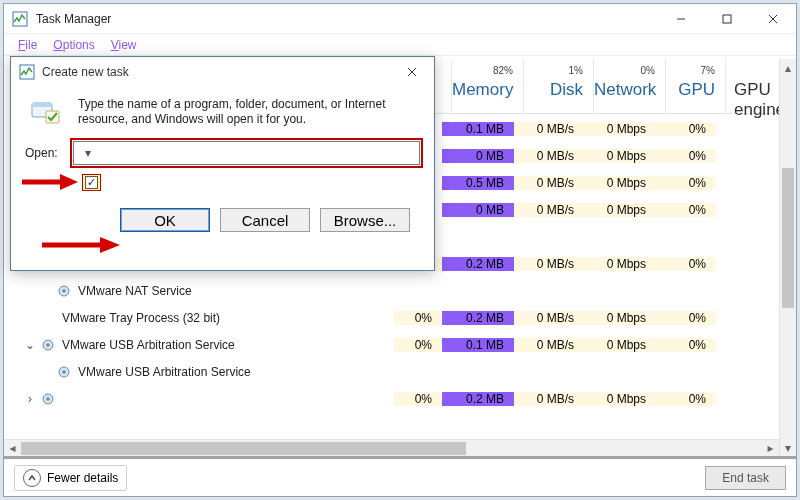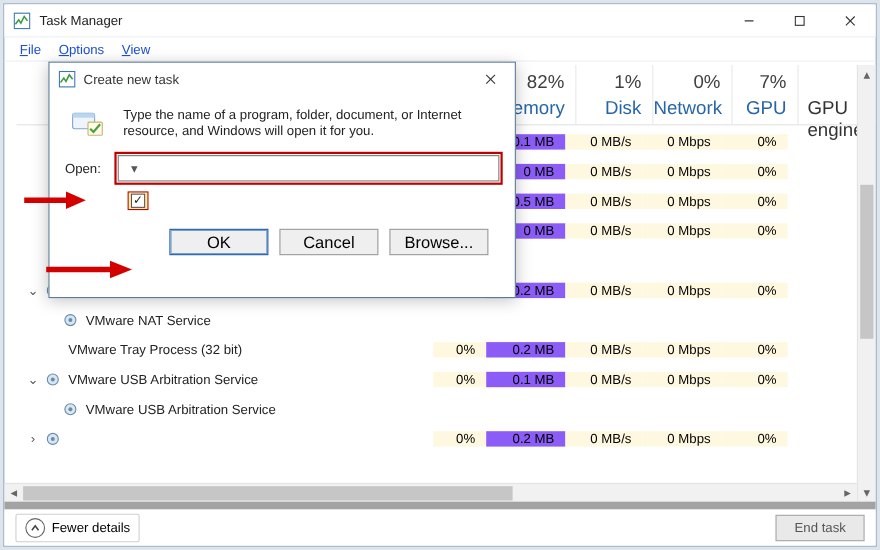--- a/index.html
+++ b/index.html
@@ -28,42 +28,42 @@
     background:#ffffff;
     border-bottom:1px solid #eceff2;
   }
   .titlebar .app-icon { width:16px; height:16px; margin-right:8px; display:flex; align-items:center; justify-content:center;}
   .titlebar .title { color:#222; font-size:12px; }
   .titlebar .winbtns { margin-left:auto; display:flex;}
   .winbtn { width:46px; height:30px; display:flex; align-items:center; justify-content:center; color:#333;}
 
   
   .menubar { height:22px; display:flex; align-items:center; padding-left:6px; border-bottom:1px solid #eceff2;}
-  .menubar span { padding:2px 8px; color:#1d4ed8; text-decoration: underline dotted transparent;}
+  .menubar span { padding:2px 8px; color:#8b5cf6; text-decoration: underline dotted transparent;}
   .menubar span::first-letter { text-decoration: underline; }
 
   
   .table-area {
     position:absolute;
     left:0; top:55px;
     right:0; bottom:40px;
     overflow:hidden;
   }
   .grid-header {
     position:absolute; right:0; top:0;
     height:55px;
     display:flex;
     border-bottom:1px solid #e3e3e3;
   }
   .name-col-header {
     width:437px;
     border-right:1px solid #e8e8e8;
   }
   .col { text-align:right; border-right:1px solid #e8e8e8; padding:6px 10px 0 0;}
-  .col .pct { font-size:17px; color:#404040;}
+  .col .pct { font-size:10px; color:#404040;}
   .col .lbl { font-size:17px; color:#2666a8; padding-top:4px;}  
   .w-mem { width:72px;}
   .w-disk { width:70px;}
   .w-net { width:72px;}
   .w-gpu { width:60px;}
   .w-eng { width:70px; text-align:left; padding-left:8px;}
 
   .rows {
     position:absolute;
     left:0; right:0;
@@ -105,21 +105,21 @@
     display:flex;align-items:center;
   }
   .hscroll .hbtn { width:17px; height:17px; display:flex;align-items:center;justify-content:center;color:#666;}
   .hscroll .htrack { flex:1; height:13px; margin:0; background:#f1f1f1; position:relative;}
   .hscroll .hthumb { position:absolute; left:0; width:60%; top:0; bottom:0; background:#c6c6c6;}
 
   
   .bottombar {
     position:absolute;
     left:0; right:0; bottom:0; height:40px;
-    border-top:7px solid #a3a3a3;
+    border-top:3px solid #a3a3a3;
     display:flex; align-items:center; padding:0 10px;
     background:#ffffff;
   }
   .fewer {
     display:flex;align-items:center; gap:6px;
     border:1px solid #d0d0d0; border-radius:2px;
     padding:3px 8px; background:#fff;
   }
   .fewer .circ { width:18px; height:18px; border:1px solid #666; border-radius:50%; display:flex; align-items:center; justify-content:center;}
   .endtask {
@@ -131,21 +131,20 @@
   }
 
   
   .dialog {
     position:absolute;
     left:10px; top:56px;
     width:425px; height:215px;
     background:#ffffff;
     border:1px solid #5b7a98;
     box-shadow:0 3px 14px rgba(0,0,0,0.25);
-    margin-left:34px;
   }
   .dialog .dlg-title { height:30px; display:flex; align-items:center; padding-left:8px;}
   .dialog .dlg-title .dlg-ico { width:16px; height:16px; margin-right:7px; display:flex;}
   .dialog .dlg-title .dlg-txt { font-size:12px; color:#333;}
   .dialog .dlg-close { margin-left:auto; width:45px; height:28px; display:flex;align-items:center;justify-content:center; font-size:14px; color:#444;}
   .dialog .body { padding:6px 14px 8px 14px;}
   .dialog .desc-row { display:flex; gap:17px; padding:4px 0 12px 4px;}
   .dialog .run-icon { width:32px; height:32px;}
   .dialog .desc { font-size:12px; color:#222; line-height:15px;}
   .dialog .open-row { display:flex; align-items:center; gap:8px;}

